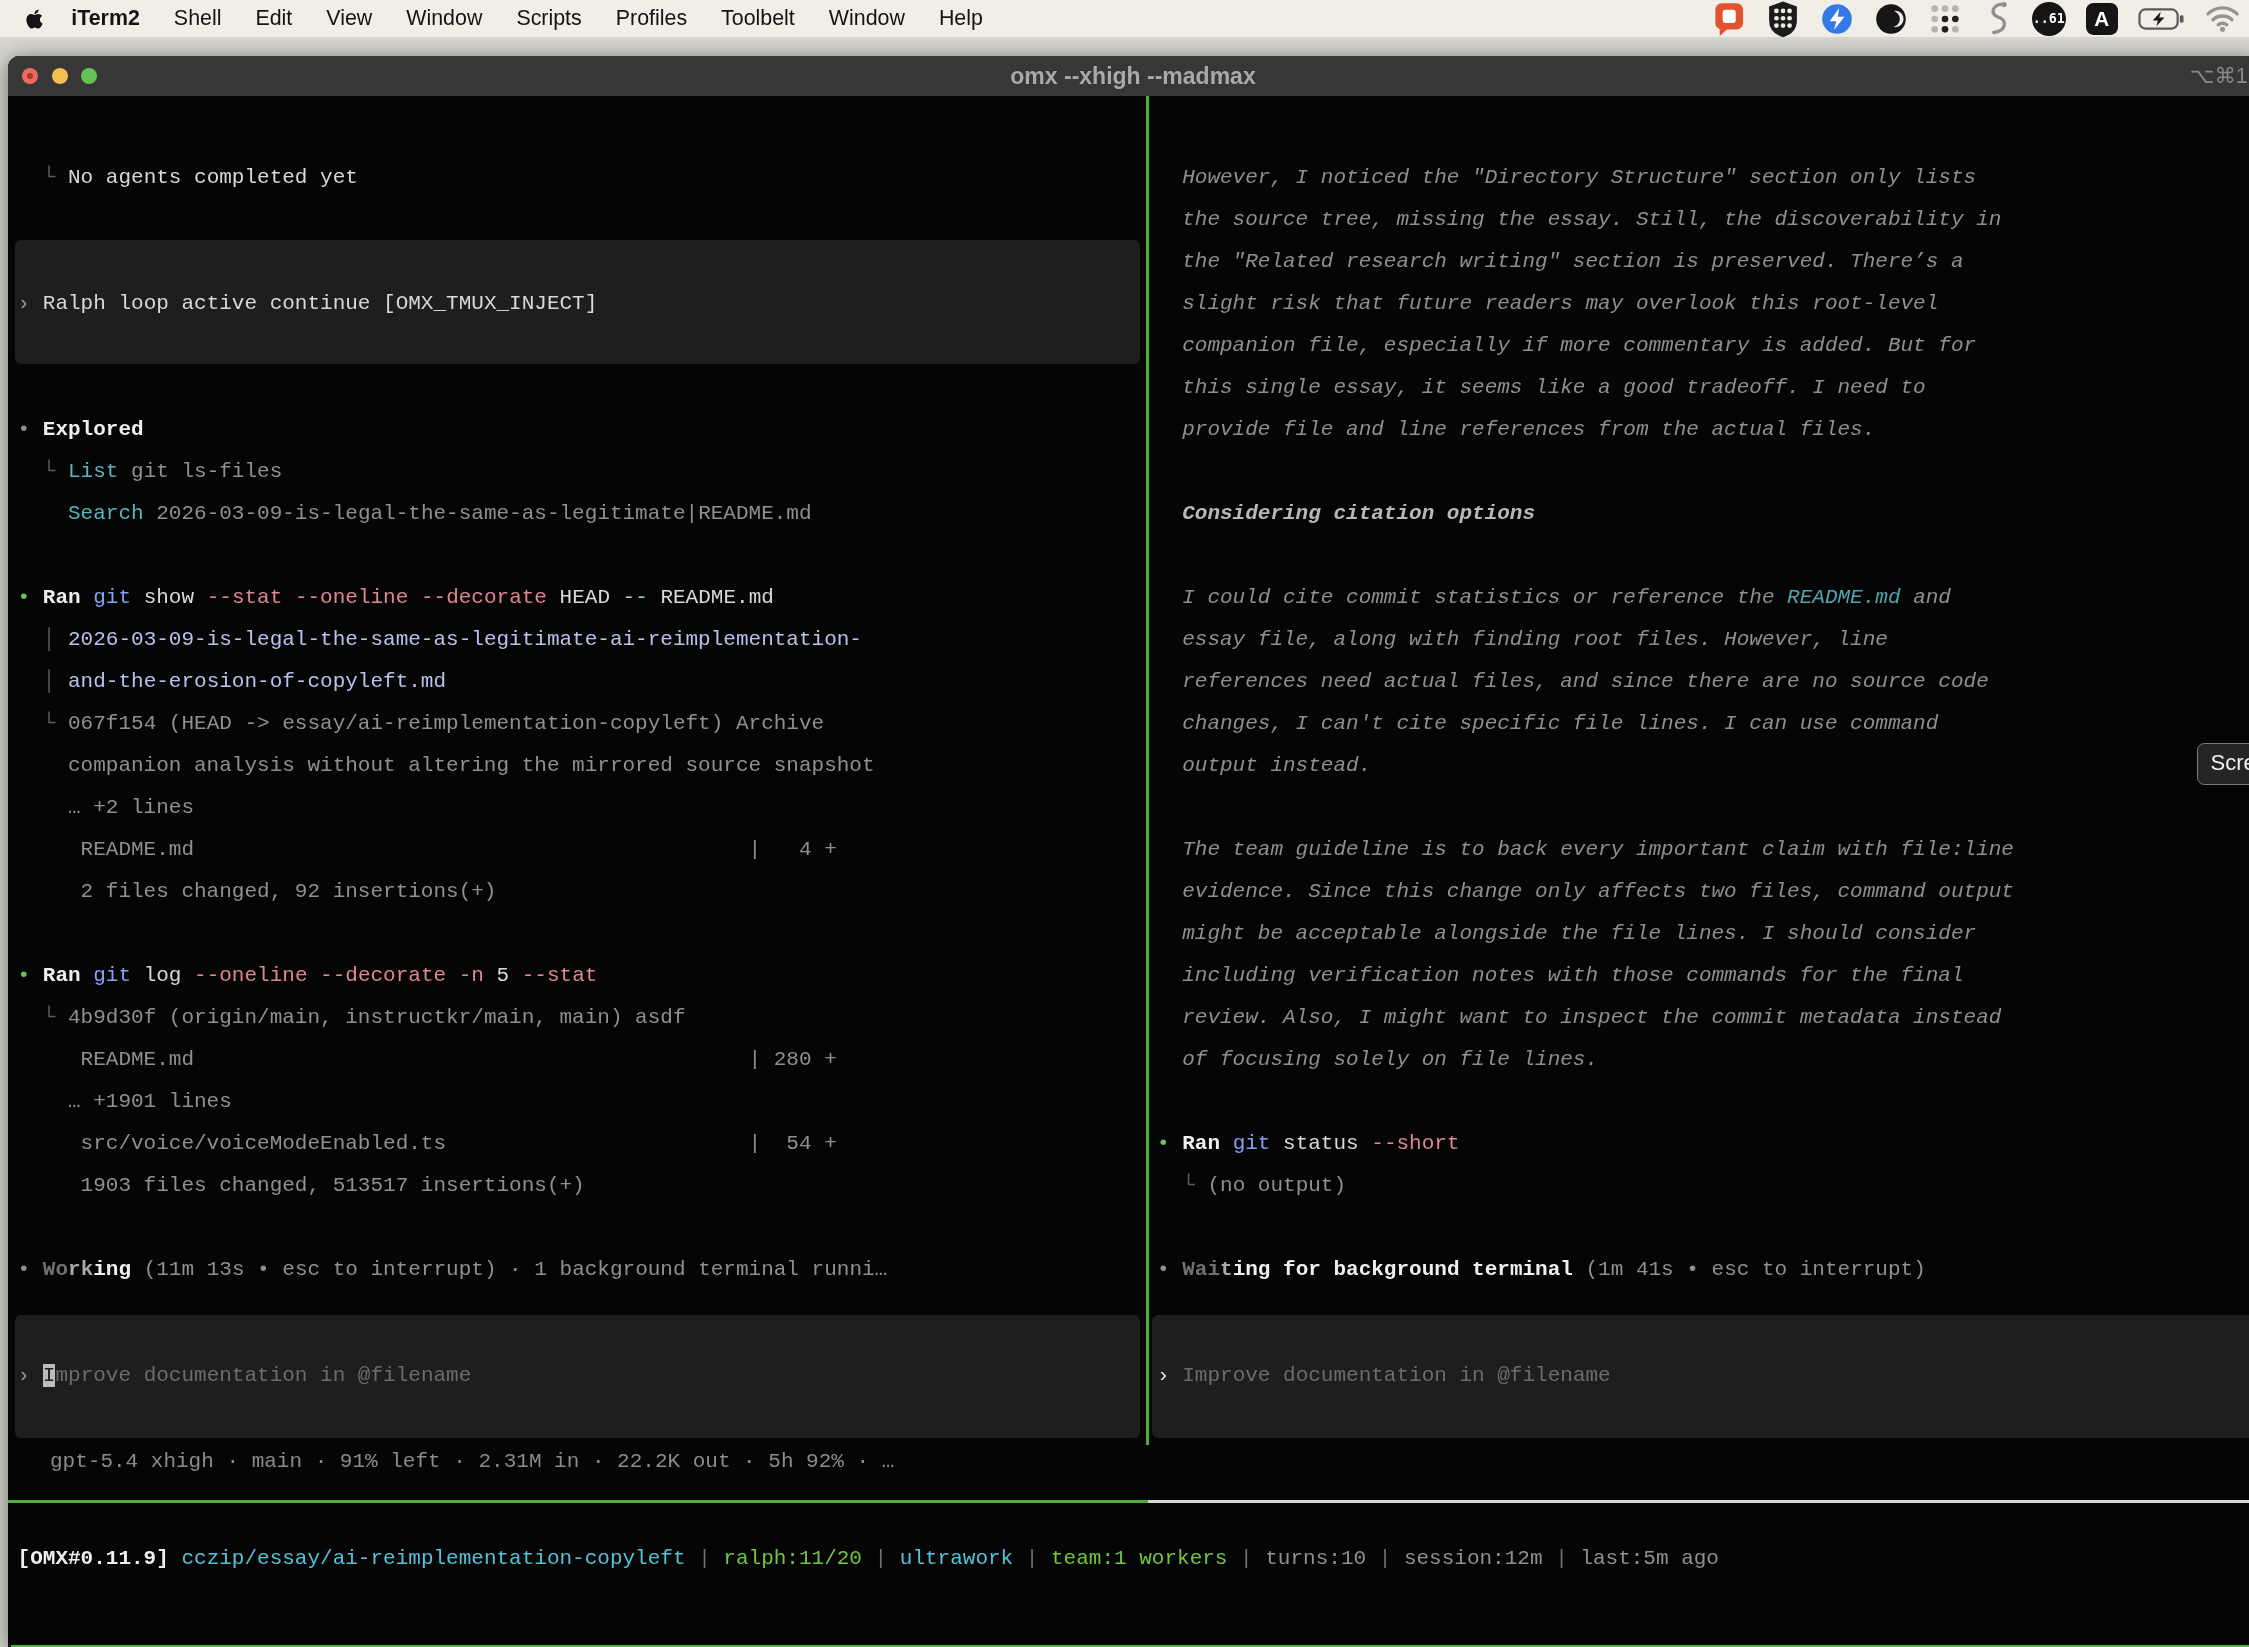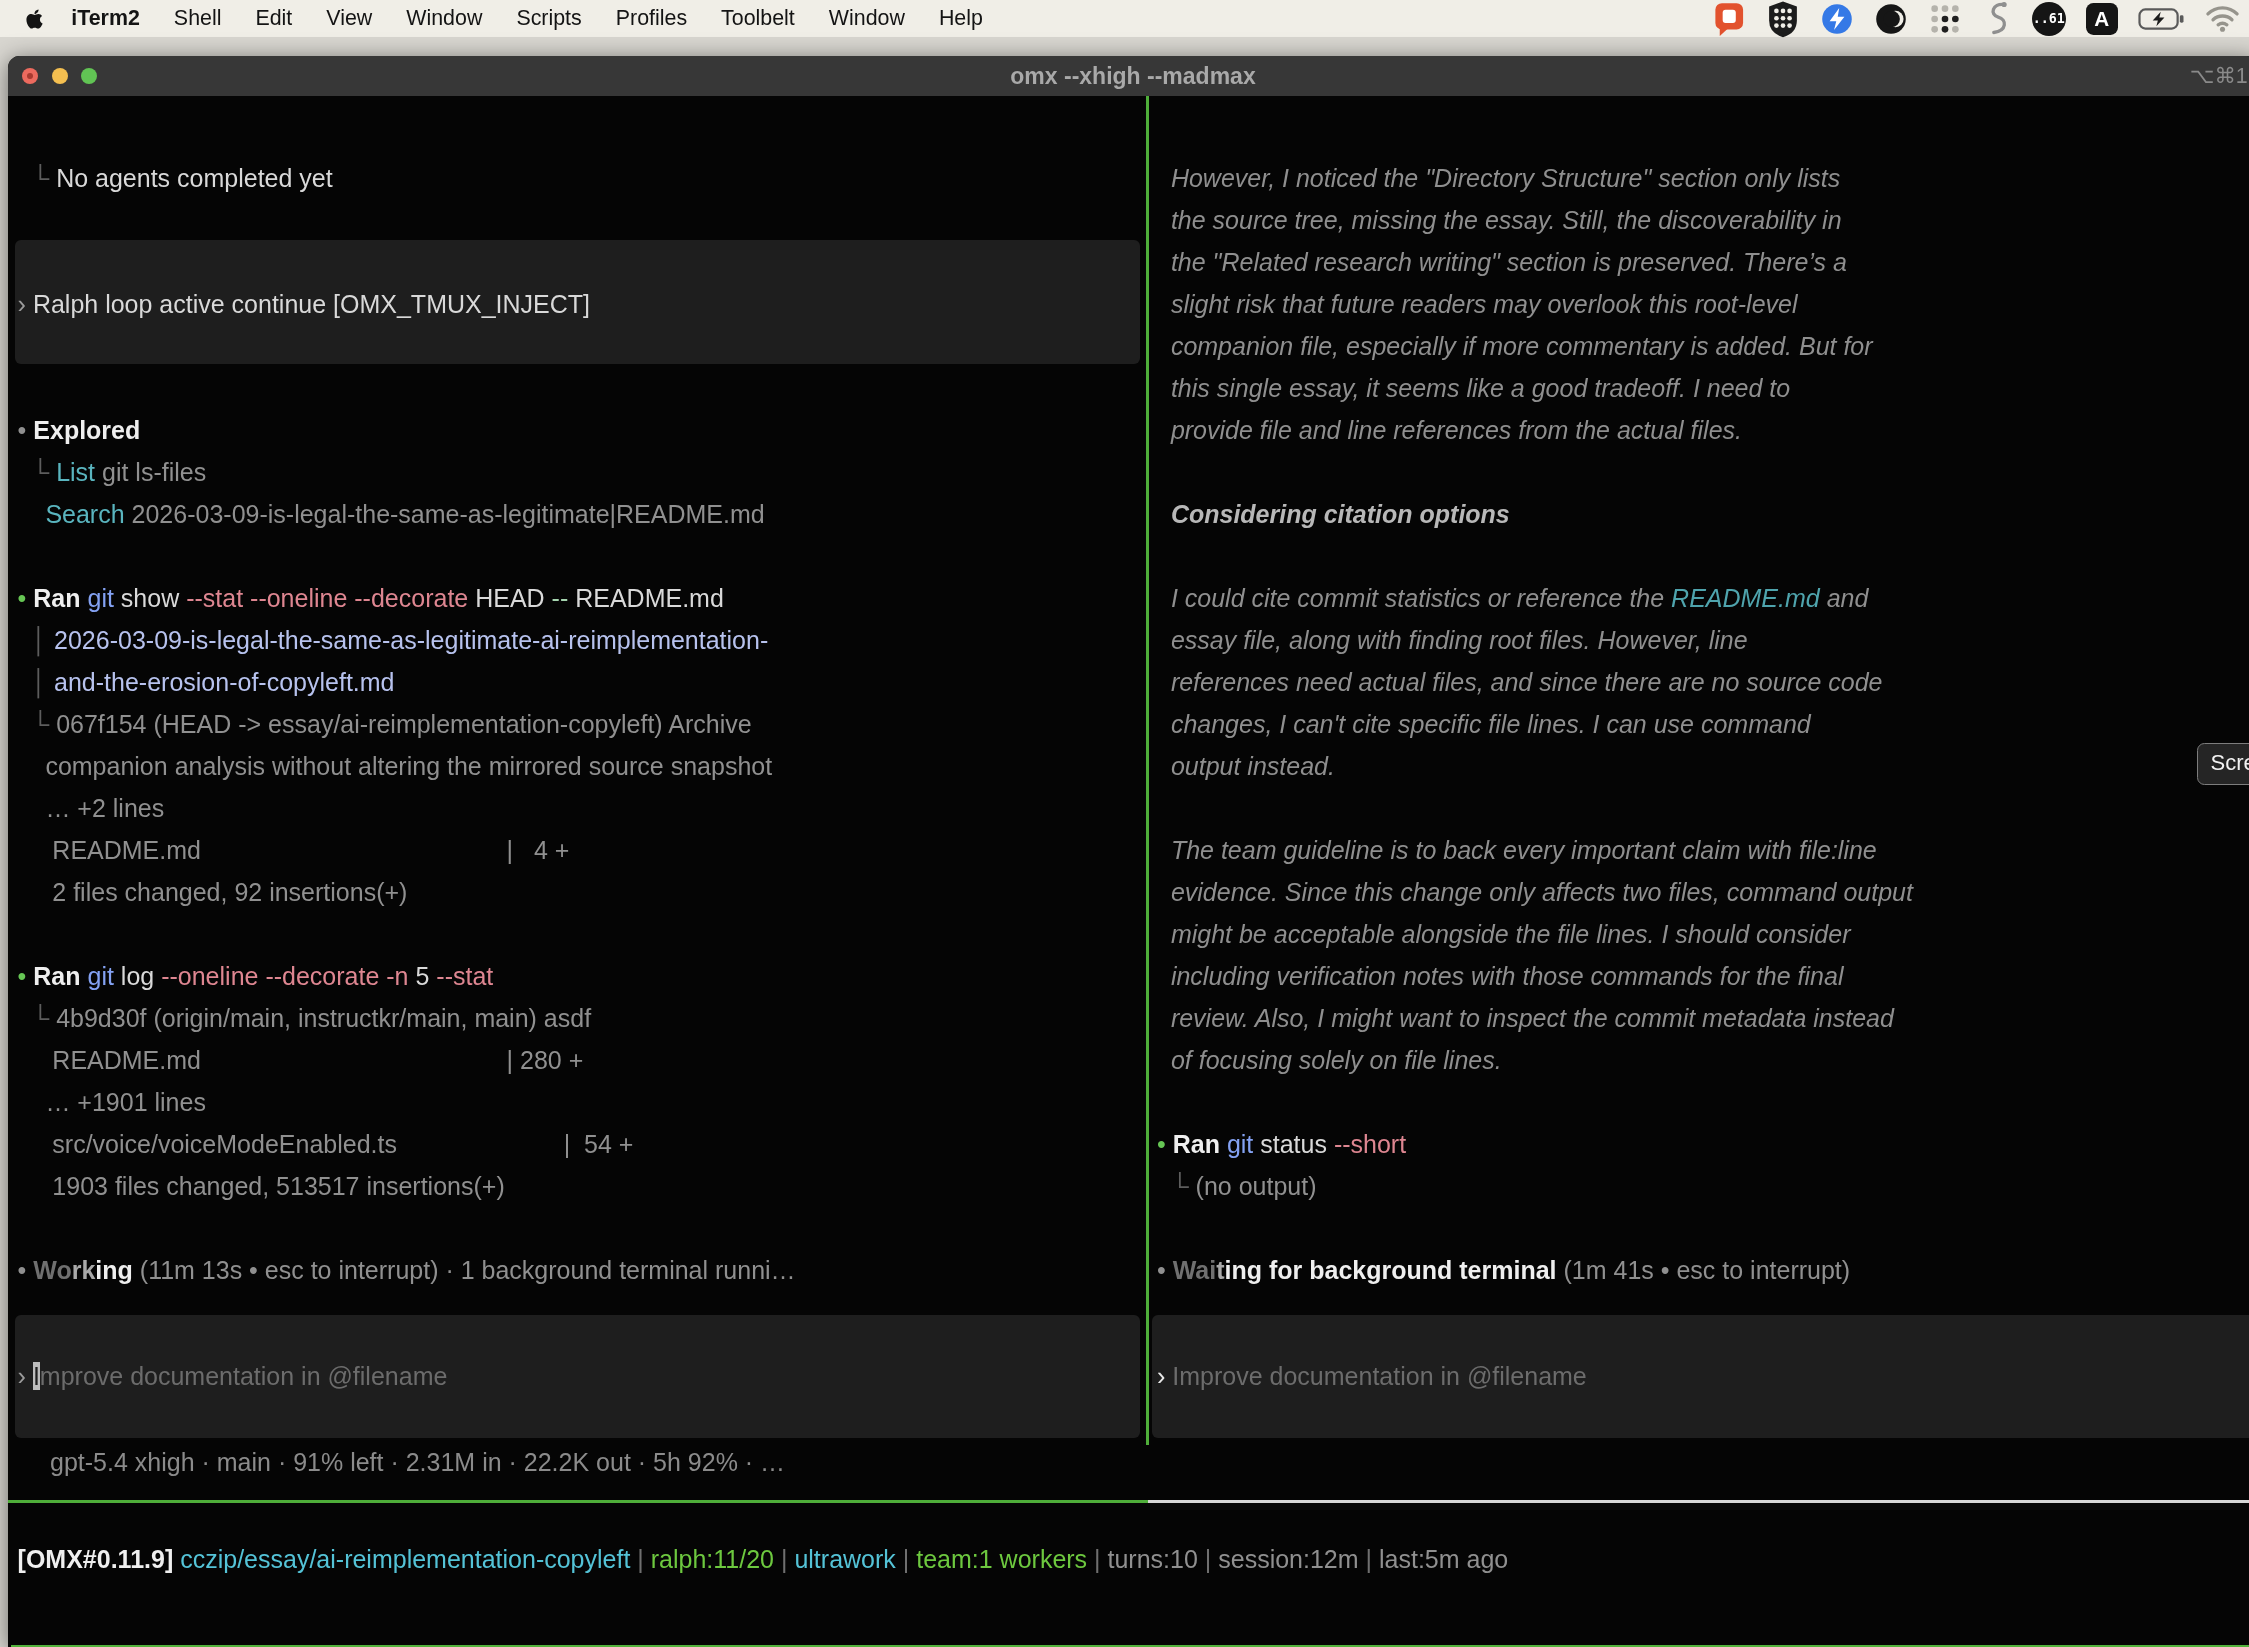--- a/index.html
+++ b/index.html
@@ -29,21 +29,21 @@
   .traffic{position:absolute;top:11.8px;width:16px;height:16px;border-radius:50%;}
   .tl-red{left:14px;background:#ec6a5e;}
   .tl-red::after{content:"";position:absolute;left:5.2px;top:5.2px;width:5.9px;height:5.9px;border-radius:50%;background:#a83a30;}
   .tl-yellow{left:44px;background:#f4bf50;}
   .tl-green{left:73px;background:#61c454;}
   .win-title{position:absolute;left:0;right:0;top:0;height:40px;line-height:40px;text-align:center;
              color:#a9a9a9;font-size:23px;font-weight:bold;}
   .win-shortcut{position:absolute;right:10.3px;top:0;height:40px;line-height:40px;color:#8a8a8a;font-size:21.4px;}
   
   .terminal{position:absolute;left:0;top:40px;width:2250px;height:1552px;background:#050505;}
-  .term-lines,.term-inline{font-family:Liberation Sans, sans-serif;font-size:25px;line-height:42px;
+  .term-lines,.term-inline{font-family:Liberation Mono, monospace;font-size:21px;line-height:42px;
              white-space:pre;color:#d9d9d9;}
   .term-lines{position:absolute;z-index:2;}
   .term-lines>div{height:42px;}
   .term-inline{position:absolute;z-index:3;height:42px;}
   .lines-left{left:9.6px;top:61px;width:1123px;overflow:hidden;}
   .lines-right{left:1149px;top:61px;width:1098px;overflow:hidden;}
   .inputbox{position:absolute;background:#1e1e1e;border-radius:5.9px;z-index:1;}
   .box-ralph{left:7.4px;top:144px;width:1125px;height:124px;}
   .box-input-left{left:7.4px;top:1219px;width:1125px;height:123px;}
   .box-input-right{left:1144px;top:1219px;width:1106px;height:123px;}

